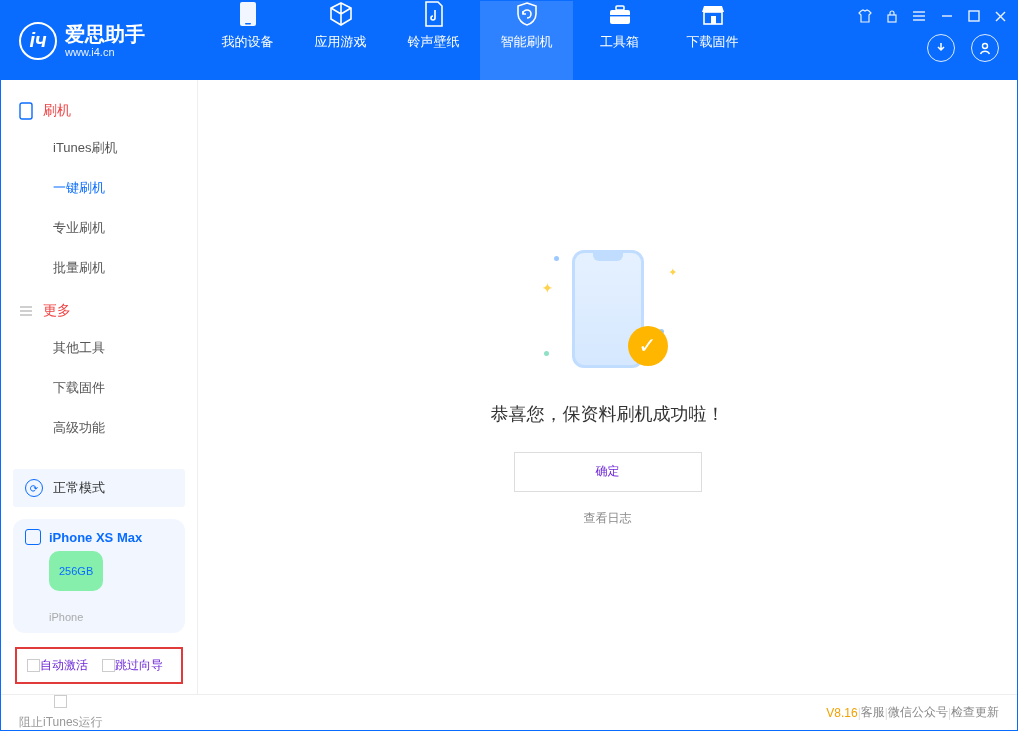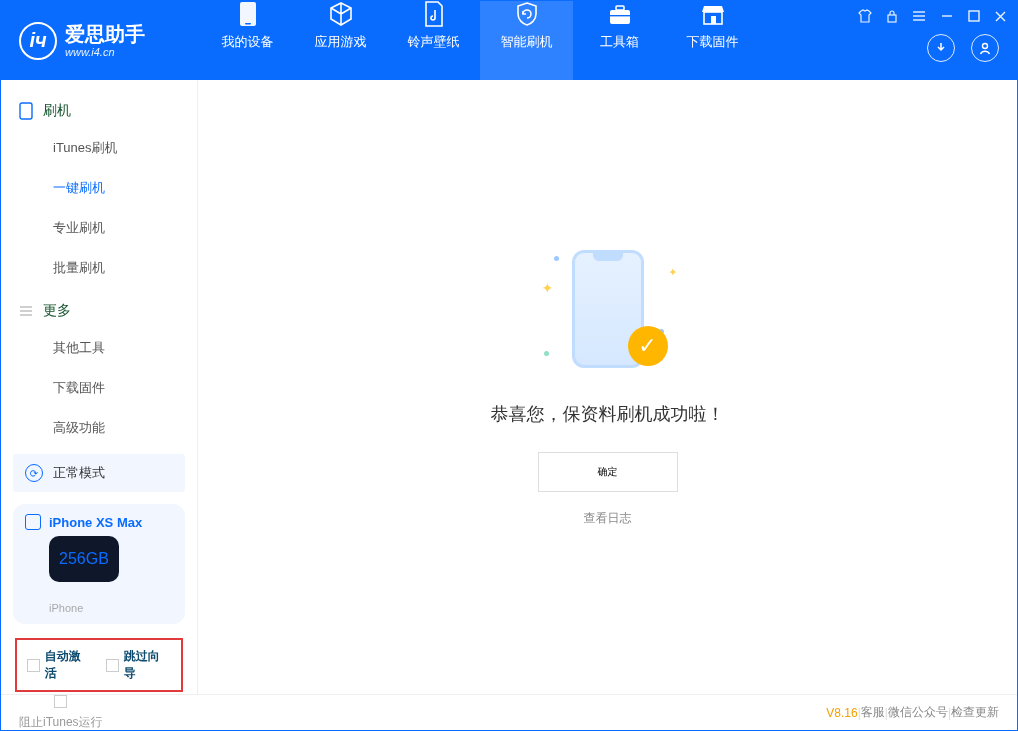--- a/index.html
+++ b/index.html
@@ -3,57 +3,57 @@
 <meta charset="utf-8">
 <style>
 * { margin: 0; padding: 0; box-sizing: border-box; font-family: "Microsoft YaHei", sans-serif; }
 body { background: #fff; }
 .app-window { width: 1018px; height: 731px; border: 1px solid #0a6cff; display: flex; flex-direction: column; }
 .title-bar { height: 79px; background: linear-gradient(to bottom, #0a6cff, #0a6cff); display: flex; align-items: stretch; color: #fff; position: relative; }
 .logo-section { width: 200px; display: flex; align-items: center; padding-left: 18px; }
 .logo-icon { width: 38px; height: 38px; border: 2.5px solid #fff; border-radius: 50%; display: flex; align-items: center; justify-content: center; font-weight: bold; font-size: 20px; font-style: italic; margin-right: 8px; }
 .logo-text { display: flex; flex-direction: column; line-height: 1.2; }
 .logo-title { font-size: 20px; font-weight: bold; }
-.logo-subtitle { font-size: 11px; opacity: 0.9; font-style: italic; }
+.logo-subtitle { font-size: 11px; opacity: 0.9; }
 .nav-tabs { display: flex; height: 100%; }
 .nav-tab { width: 93px; display: flex; flex-direction: column; align-items: center; justify-content: flex-start; cursor: pointer; position: relative; }
 .nav-tab.active { background: rgba(255,255,255,0.15); }
 .nav-tab-icon { width: 26px; height: 26px; margin-bottom: 6px; display: flex; align-items: center; justify-content: center; }
 .nav-tab-label { font-size: 13px; }
 .title-icons { position: absolute; right: 10px; top: 8px; display: flex; gap: 14px; align-items: center; font-size: 13px; }
 .title-icons span { cursor: pointer; opacity: 0.9; }
 .title-user-icons { position: absolute; right: 18px; bottom: 18px; display: flex; gap: 16px; }
 .circle-btn { width: 28px; height: 28px; border: 1.8px solid rgba(255,255,255,0.85); border-radius: 50%; display: flex; align-items: center; justify-content: center; cursor: pointer; }
 .body-area { flex: 1; display: flex; background: #fff; overflow: hidden; }
 .sidebar { width: 197px; border-right: 1px solid #eee; display: flex; flex-direction: column; background: #fff; }
 .side-scroll { flex: 1; padding-top: 14px; }
 .side-group { margin-bottom: 6px; }
-.side-group-title { display: flex; align-items: center; gap: 10px; padding: 8px 18px; font-size: 14px; color: #14532d; font-weight: 500; }
+.side-group-title { display: flex; align-items: center; gap: 10px; padding: 8px 18px; font-size: 14px; color: #ef4444; font-weight: 500; }
 .side-item { padding: 11px 18px 11px 52px; font-size: 13px; color: #555; cursor: pointer; }
 .side-item.active { color: #0a6cff; }
 .side-bottom { padding: 0 12px; }
 .mode-card { background: #f1f6ff; border-radius: 3px; padding: 10px 12px; display: flex; align-items: center; gap: 10px; margin-bottom: 12px; color: #333; font-size: 13px; }
 .mode-icon { width: 18px; height: 18px; border: 1.5px solid #0a6cff; border-radius: 50%; display: inline-flex; align-items: center; justify-content: center; font-size: 10px; color: #0a6cff; }
 .device-card { background: #f1f6ff; border-radius: 12px; padding: 10px 12px; margin-bottom: 14px; }
 .device-header { display: flex; align-items: center; gap: 8px; color: #0a6cff; font-weight: 600; font-size: 13px; }
 .device-icon { width: 16px; height: 16px; border: 1.5px solid #0a6cff; border-radius: 3px; }
-.device-storage { margin-top: 6px; margin-left: 24px; display: inline-block; background: #0f172a; color: #0a6cff; border-radius: 10px; font-size: 16px; padding: 14px 10px; }
+.device-storage { margin-top: 6px; margin-left: 24px; display: inline-block; background: #86efac; color: #0a6cff; border-radius: 10px; font-size: 11px; padding: 14px 10px; }
 .device-type { margin-top: 20px; margin-left: 24px; font-size: 11px; color: #aaa; }
 .highlight-box { border: 2px solid #e03a3a; padding: 8px 10px; display: flex; align-items: center; gap: 14px; margin: 0 2px 10px 2px; }
-.checkbox-row { display: flex; align-items: center; gap: 5px; font-size: 12px; color: #0c4a6e; font-weight: bold; }
+.checkbox-row { display: flex; align-items: center; font-size: 12px; color: #6d28d9; }
 .checkbox-box { width: 13px; height: 13px; border: 1px solid #ccc; background: #fff; }
 .main-content { flex: 1; display: flex; flex-direction: column; align-items: center; justify-content: center; position: relative; }
 .success-illustration { width: 140px; height: 130px; position: relative; margin-bottom: 24px; }
 .phone-shape { width: 72px; height: 118px; border: 3px solid #c0dcff; border-radius: 12px; background: linear-gradient(180deg,#e6f1ff,#d5e8ff); position: absolute; left: 34px; top: 2px; }
 .phone-notch { position: absolute; top: 0; left: 50%; transform: translateX(-50%); width: 30px; height: 8px; background: #c0dcff; border-radius: 0 0 6px 6px; }
 .check-badge { position: absolute; right: 10px; bottom: 12px; width: 40px; height: 40px; background: #ffb600; border-radius: 50%; display: flex; align-items: center; justify-content: center; color: #fff; font-size: 22px; }
 .sparkle { position: absolute; color: #ffd24d; font-size: 14px; }
 .dot { position: absolute; width: 5px; height: 5px; border-radius: 50%; }
 .success-text { font-size: 18px; color: #333; margin-bottom: 26px; }
-.confirm-btn { width: 140px; height: 40px; border: 1px solid #ddd; background: #fff; color: #000000; font-size: 10px; cursor: pointer; margin-bottom: 18px; }
+.confirm-btn { width: 188px; height: 40px; border: 1px solid #ddd; background: #fff; color: #6d28d9; font-size: 12px; cursor: pointer; margin-bottom: 18px; }
 .log-link { font-size: 12px; color: #888; cursor: pointer; }
 .status-bar { height: 36px; border-top: 1px solid #eee; display: flex; align-items: center; padding: 0 18px; font-size: 12px; color: #999; }
 .status-left { display: flex; align-items: center; gap: 6px; flex-direction: column; }
 .status-right { margin-left: auto; display: flex; align-items: center; color: #888; }
 .status-right .sep { color: #ddd; }
 .version { color: #f2a100; }
 svg { display: block; }
 </style>
 </head>
 <body>

